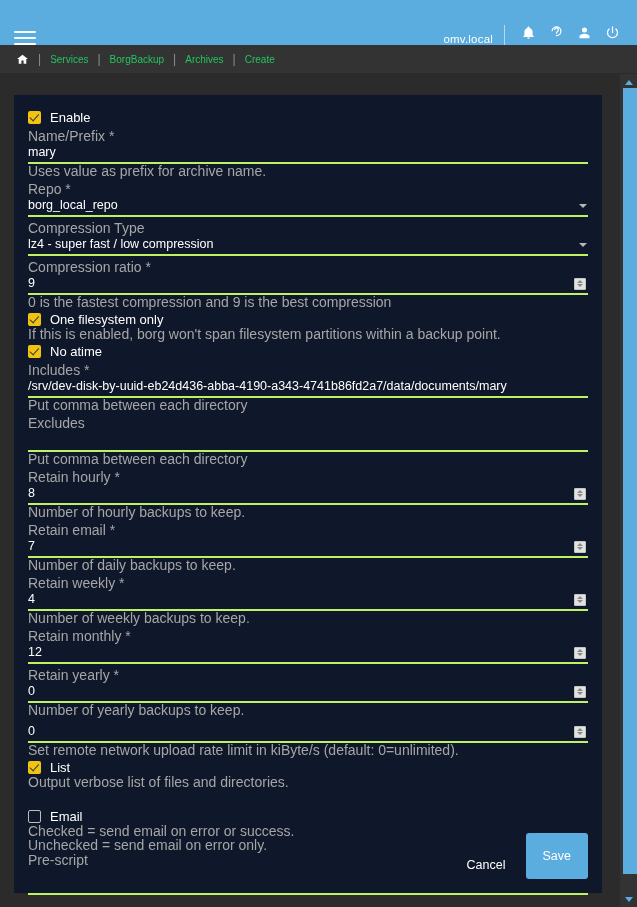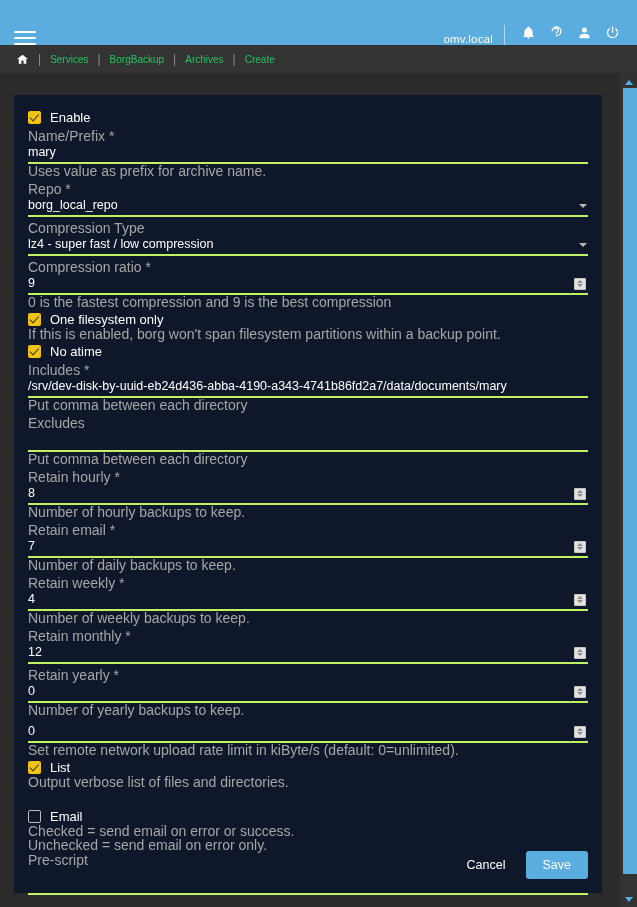--- a/index.html
+++ b/index.html
@@ -105,21 +105,21 @@
   .actions {
     position: absolute; left: 14px; right: 14px; bottom: 14px;
     display: flex; justify-content: flex-end; align-items: flex-end; gap: 11px;
   }
   .btn-flat {
     color: #ffffff; background: transparent; border: none;
     font-family: inherit; font-size: 12.5px; padding: 7px 9px; cursor: pointer;
   }
   .btn-primary {
     color: #ffffff; background: #5bacdf; border: none; border-radius: 3px;
-    font-family: inherit; font-size: 12.5px; padding: 7px 17px; cursor: pointer;
+    font-family: inherit; font-size: 12.5px; padding: 16px 17px; cursor: pointer;
   }
 
   
   .sb { position: absolute; right: 0; top: 74px; width: 17px; bottom: 0; background: #333333; }
   .sb-arrow {
     position: absolute; left: 0; width: 17px; height: 16px;
     display: flex; align-items: center; justify-content: center; cursor: pointer;
   }
   .sb-arrow.up { top: 0; }
   .sb-arrow.dn { bottom: 0; }

